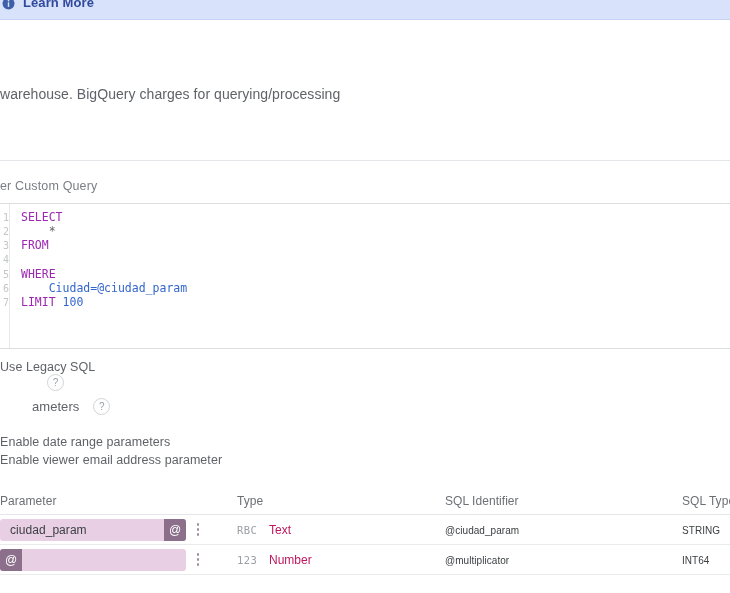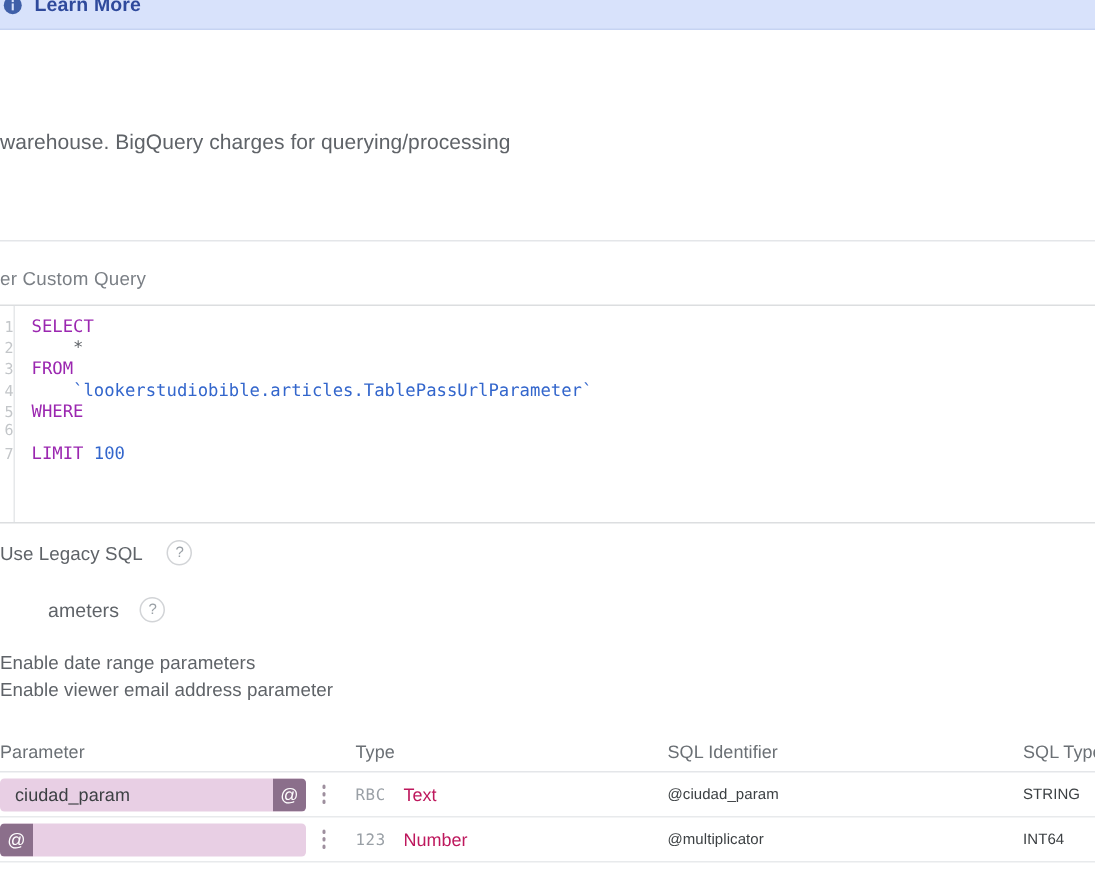--- a/index.html
+++ b/index.html
@@ -137,20 +137,21 @@
   .num  { color: #3366cc; }
   .star { color: #5f6368; }
 
   
   .legacy-row {
     position: absolute;
     left: 0;
     top: 360px;
     display: flex;
     align-items: center;
+    flex-direction: column;
   }
   .legacy-label {
     font-size: 12.5px;
     color: #5f6368;
     white-space: nowrap;
     letter-spacing: .05px;
   }
   .help-badge {
     width: 17px;
     height: 17px;
@@ -239,21 +240,21 @@
     color: #3c4043;
     letter-spacing: .05px;
   }
 
   
   .chip-wrap {
     display: flex;
     align-items: center;
   }
   .chip {
-    width: 204px;
+    width: 186px;
     height: 22px;
     background: #e8cfe4;
     border-radius: 3px;
     display: flex;
     align-items: center;
     box-sizing: border-box;
     overflow: hidden;
     cursor: pointer;
   }
   .chip-name {
@@ -336,23 +337,23 @@
 <div class="divider-top"></div>
 
 <div class="section-label">er Custom Query</div>
 
 <div class="editor">
   <div class="editor-gutter-rule"></div>
   <div class="code-area" id="code-area">
       <div class="code-line"><span class="ln">1</span><span class="code-text"><span class="kw">SELECT</span></span></div>
       <div class="code-line"><span class="ln">2</span><span class="code-text"><span class="star">    *</span></span></div>
       <div class="code-line"><span class="ln">3</span><span class="code-text"><span class="kw">FROM</span></span></div>
-      <div class="code-line"><span class="ln">4</span><span class="code-text"><span class="id">    `lookerstudiobible.articles.TablePassUrlParameter`</span></span></div>
+      <div class="code-line"><span class="ln">4</span></div>
       <div class="code-line"><span class="ln">5</span><span class="code-text"><span class="kw">WHERE</span></span></div>
-      <div class="code-line"><span class="ln">6</span></div>
+      <div class="code-line"><span class="ln">6</span><span class="code-text"><span class="id">    Ciudad=@ciudad_param</span></span></div>
       <div class="code-line"><span class="ln">7</span><span class="code-text"><span class="kw">LIMIT</span><span class="num"> 100</span></span></div>
     </div>
 </div>
 
 <div class="legacy-row">
   <span class="legacy-label">Use Legacy SQL</span>
   <span class="help-badge legacy-help">?</span>
 </div>
 
 <div class="params-heading-row">

